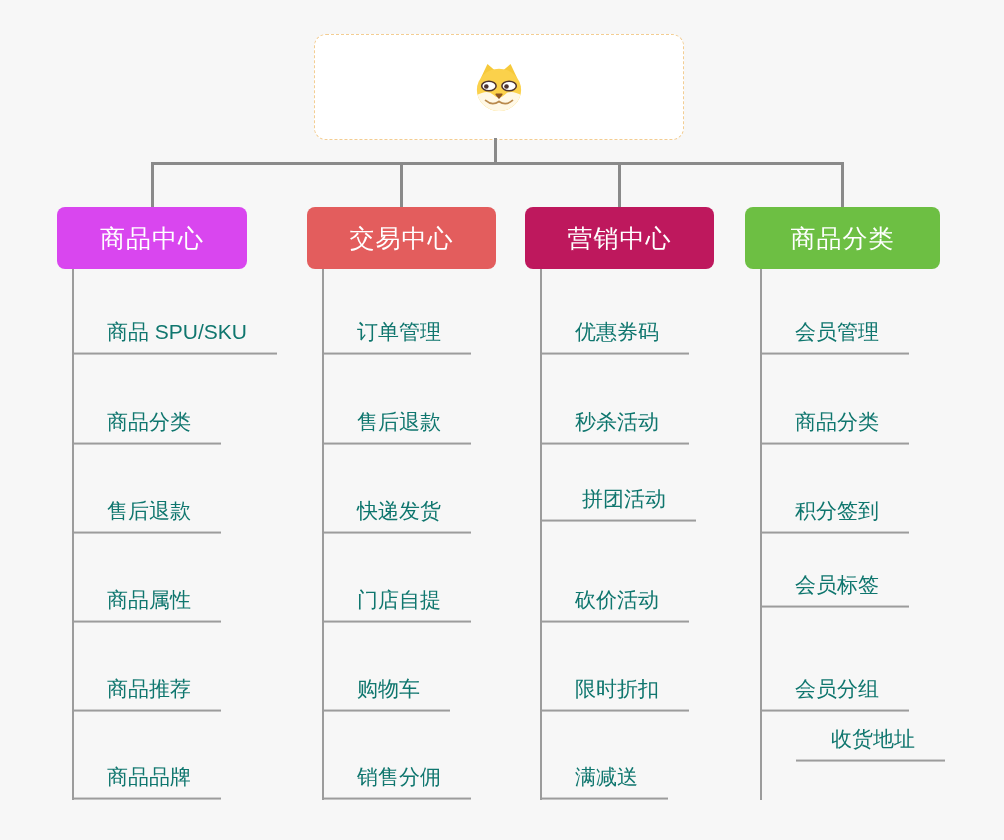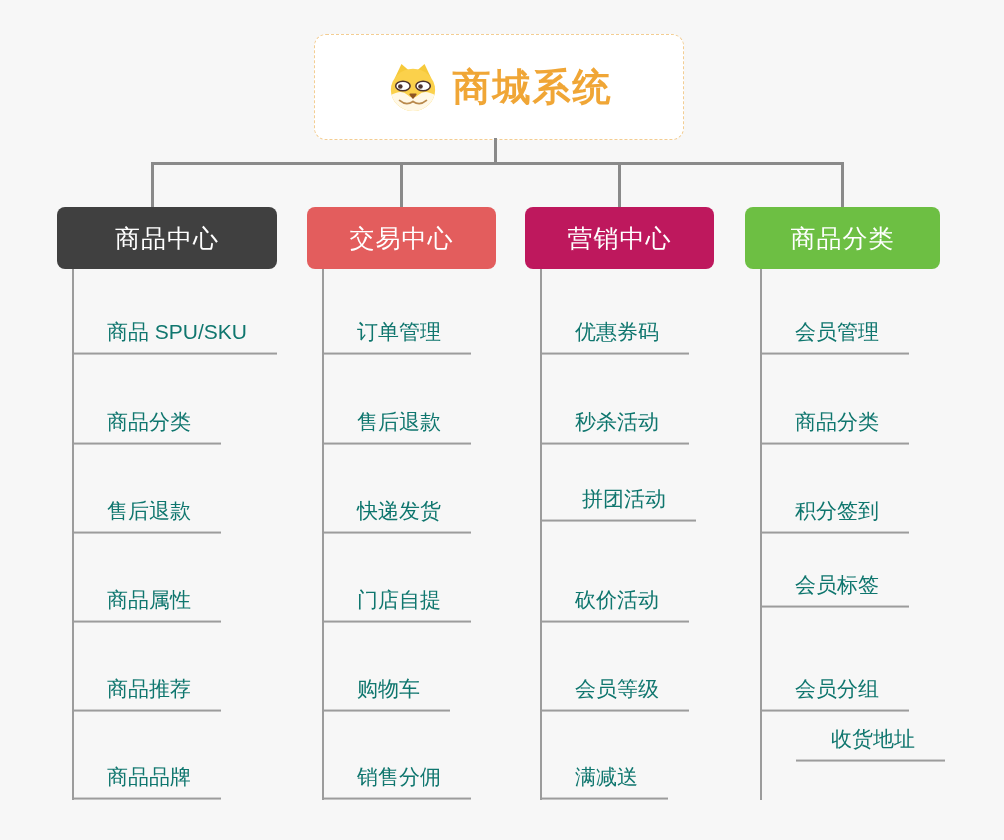--- a/index.html
+++ b/index.html
@@ -55,29 +55,28 @@
         <ellipse cx="28" cy="29" rx="23" ry="22" fill="#fbd14b"></ellipse>
         <path d="M4,35 Q16,28 22,34 Q28,40 34,34 Q40,28 52,35 L52,52 L4,52 Z" fill="#fff8e6" clip-path="url(#headclip)"></path>
         <ellipse cx="17.5" cy="25" rx="7.5" ry="5" fill="#ffffff" stroke="#4e342e" stroke-width="1.6"></ellipse>
         <ellipse cx="38.5" cy="25" rx="7.5" ry="5" fill="#ffffff" stroke="#4e342e" stroke-width="1.6"></ellipse>
         <circle cx="14.8" cy="25.5" r="2.4" fill="#4e342e"></circle>
         <circle cx="35.8" cy="25.5" r="2.4" fill="#4e342e"></circle>
         <path d="M25,33.5 h6 l-3,4 z" fill="#8d5524" stroke="#8d5524" stroke-width="1.5" stroke-linejoin="round"></path>
         <path d="M14,40 q7,6 14,1 q7,5 14,-1" fill="none" stroke="#b98a4d" stroke-width="1.8" stroke-linecap="round"></path>
       </svg>
     </span>
-    <span class="root-label">商城系统</span>
   </div>
 
   <div class="conn conn-root-stem"></div>
   <div class="conn conn-top-bar"></div>
 
   <div id="branches">
       <div class="conn" style="left: 150.5px; top: 162px; width: 3px; height: 46px;"></div>
-      <div class="branch-header" style="left: 57px; width: 220px; background: #404040;">商品中心</div>
+      <div class="branch-header" style="left: 57px; width: 190px; background: #d946ef;">商品中心</div>
       <div class="col-stem" style="left: 72px;"></div>
       <div class="leaf" style="left: 72px; top: 355px;">商品 SPU/SKU</div>
       <div class="leaf" style="left: 72px; top: 445px;">商品分类</div>
       <div class="leaf" style="left: 72px; top: 534px;">售后退款</div>
       <div class="leaf" style="left: 72px; top: 623px;">商品属性</div>
       <div class="leaf" style="left: 72px; top: 712px;">商品推荐</div>
       <div class="leaf" style="left: 72px; top: 800px;">商品品牌</div>
       <div class="conn" style="left: 400px; top: 162px; width: 3px; height: 46px;"></div>
       <div class="branch-header" style="left: 307px; width: 189px; background: rgb(227, 93, 93);">交易中心</div>
       <div class="col-stem" style="left: 322px;"></div>
@@ -87,21 +86,21 @@
       <div class="leaf" style="left: 322px; top: 623px;">门店自提</div>
       <div class="leaf" style="left: 322px; top: 712px;">购物车</div>
       <div class="leaf" style="left: 322px; top: 800px;">销售分佣</div>
       <div class="conn" style="left: 618px; top: 162px; width: 3px; height: 46px;"></div>
       <div class="branch-header" style="left: 525px; width: 189px; background: #be185d;">营销中心</div>
       <div class="col-stem" style="left: 540px;"></div>
       <div class="leaf" style="left: 540px; top: 355px;">优惠券码</div>
       <div class="leaf" style="left: 540px; top: 445px;">秒杀活动</div>
       <div class="leaf" style="left: 540px; top: 522px; padding-left: 42px;">拼团活动</div>
       <div class="leaf" style="left: 540px; top: 623px;">砍价活动</div>
-      <div class="leaf" style="left: 540px; top: 712px;">会员等级</div>
+      <div class="leaf" style="left: 540px; top: 712px;">限时折扣</div>
       <div class="leaf" style="left: 540px; top: 800px;">满减送</div>
       <div class="conn" style="left: 841px; top: 162px; width: 3px; height: 46px;"></div>
       <div class="branch-header" style="left: 745px; width: 195px; background: rgb(109, 191, 67);">商品分类</div>
       <div class="col-stem" style="left: 760px;"></div>
       <div class="leaf" style="left: 760px; top: 355px;">会员管理</div>
       <div class="leaf" style="left: 760px; top: 445px;">商品分类</div>
       <div class="leaf" style="left: 760px; top: 534px;">积分签到</div>
       <div class="leaf" style="left: 760px; top: 608px;">会员标签</div>
       <div class="leaf" style="left: 760px; top: 712px;">会员分组</div>
       <div class="leaf" style="left: 760px; top: 762px; margin-left: 36px;">收货地址</div>

